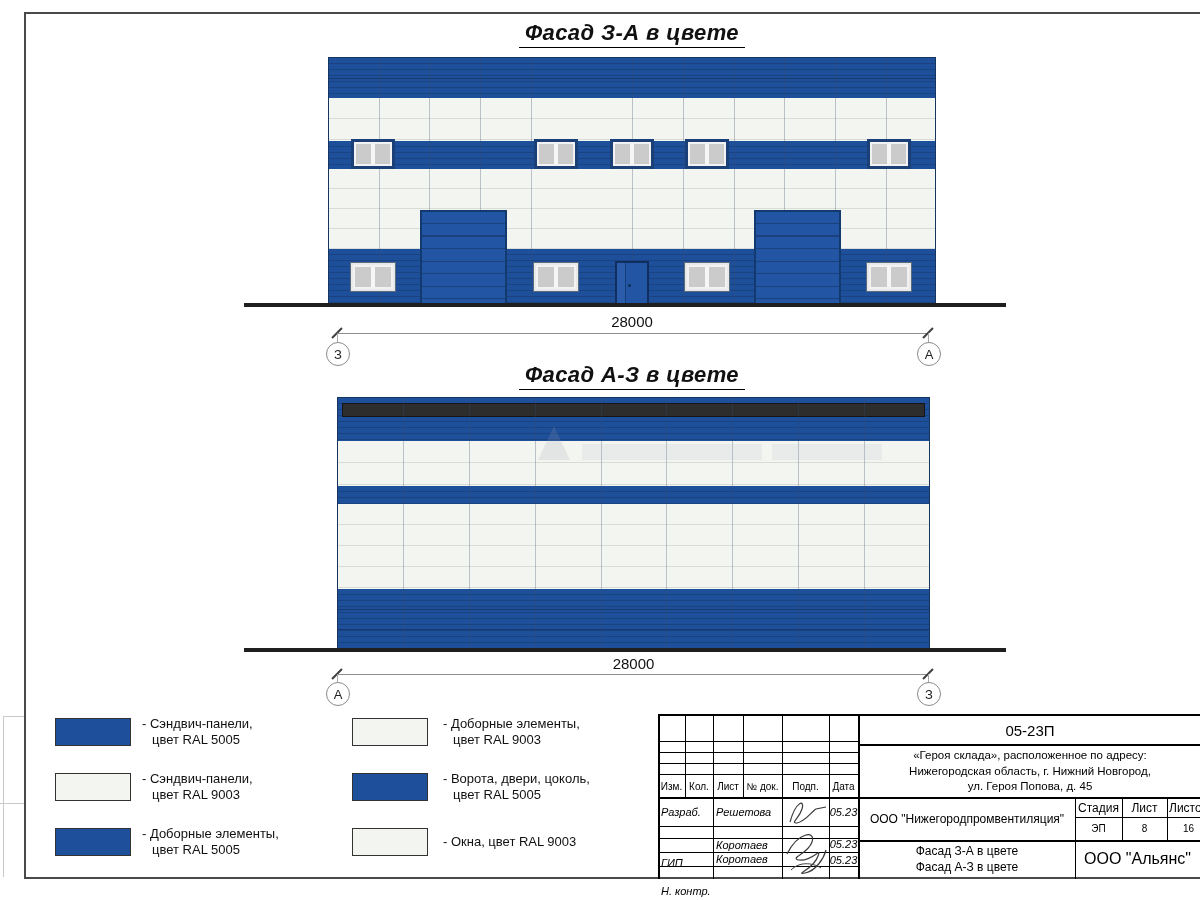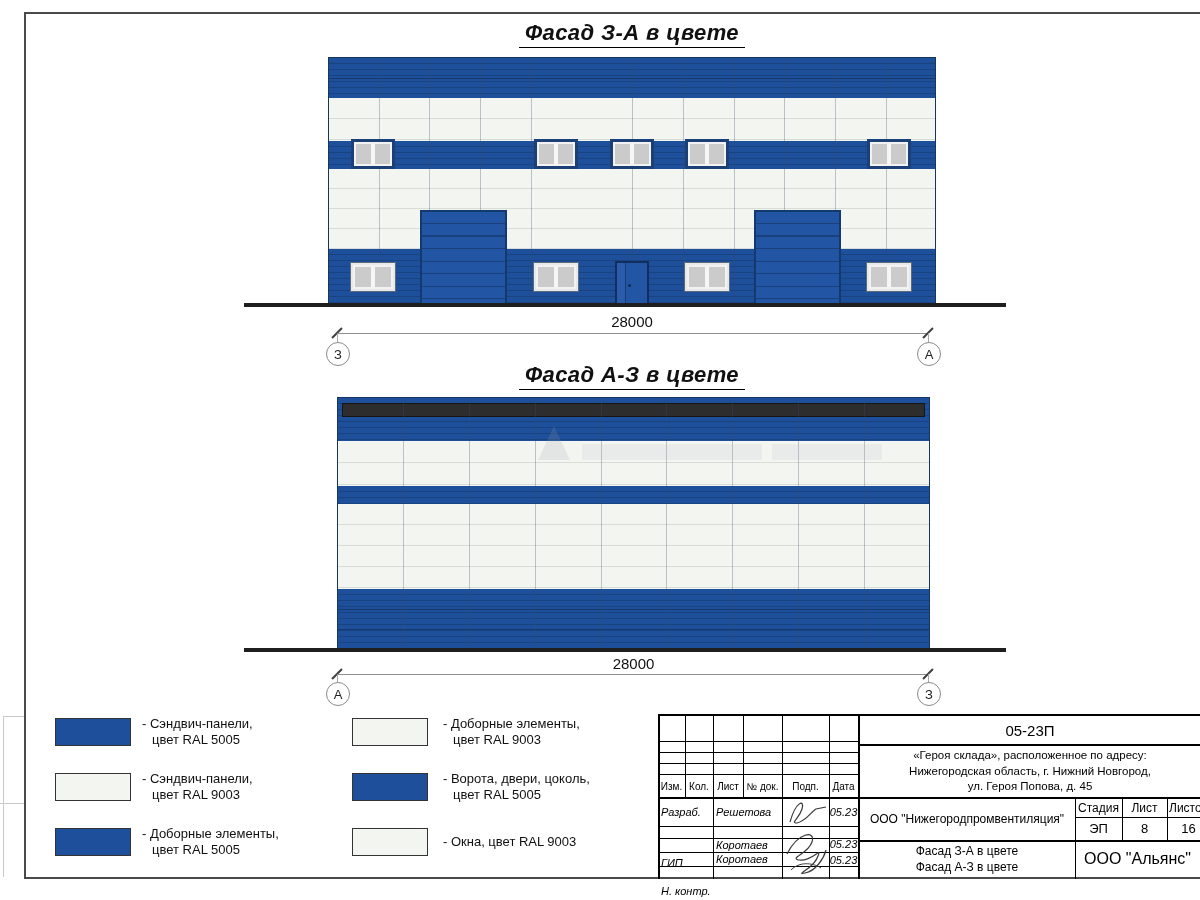--- a/index.html
+++ b/index.html
@@ -52,21 +52,21 @@
   .sw.white{background:#f3f5f1;}
   .legtxt{position:absolute;height:28px;display:flex;flex-direction:column;justify-content:center;font-size:13px;line-height:1.22;color:#111;}
   .legtxt .l2{margin-left:10px;}
   
   .h2l{position:absolute;background:#000;height:2px;}
   .v2l{position:absolute;background:#000;width:2px;}
   .h1l{position:absolute;background:#000;height:1px;}
   .v1l{position:absolute;background:#000;width:1px;}
   .cell{position:absolute;display:flex;align-items:center;justify-content:center;text-align:center;color:#000;}
   .cell.left{justify-content:flex-start;text-align:left;}
-  .f11{font-size:10px;} .f115{font-size:11px;font-style:italic;} .f12{font-size:12px;} .f13{font-size:13px;} .f15{font-size:15px;} .f16{font-size:16px;}
+  .f11{font-size:10px;} .f115{font-size:11px;font-style:italic;} .f12{font-size:12px;} .f13{font-size:10px;} .f15{font-size:15px;} .f16{font-size:16px;}
   .sig{position:absolute;}
 </style>
 </head>
 <body>
 
 <div class="sheet">
 
   <div class="frame" style="left:24px;top:12px;width:1176px;height:2px;"></div>
   <div class="frame" style="left:24px;top:12px;width:2px;height:867px;"></div>
   <div class="frame" style="left:24px;top:877px;width:1176px;height:2px;"></div>

